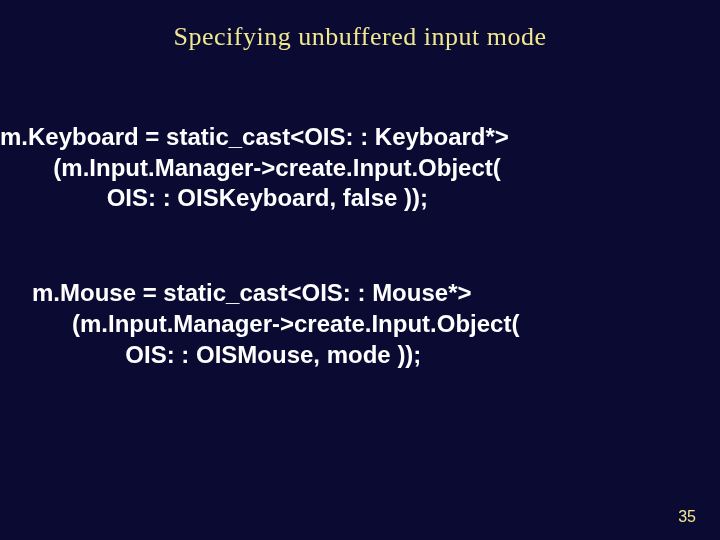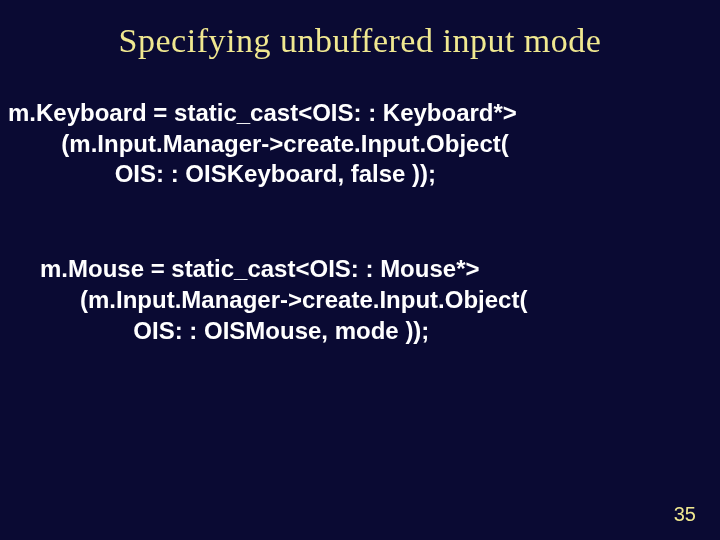--- a/index.html
+++ b/index.html
@@ -5,50 +5,49 @@
   html,body{margin:0;padding:0}
   body{
     width:720px;height:540px;
     background:#0a0a33;
     font-family:"Times New Roman",Times,serif;
     position:relative;
     overflow:hidden;
   }
   .title{
     color:#f0e890;
-    font-size:34px;
+    font-size:26px;
     text-align:center;
     padding-top:22px;
     font-weight:400;
     letter-spacing:0.5px;
   }
   .content{
-    margin-top:38px;
-    padding-left:8px;
+    margin-top:70px;
   }
   .codeblock{
     color:#ffffff;
     font-family:Tahoma,Verdana,Geneva,sans-serif;
     font-size:24px;
     font-weight:700;
     line-height:1.28;
     white-space:pre;
     margin-bottom:64px;
   }
   .codeblock.second{
     padding-left:32px;
     margin-bottom:0;
   }
   .pagenum{
     position:absolute;
     right:24px;
     bottom:14px;
     color:#f0e890;
     font-family:Tahoma,Verdana,Geneva,sans-serif;
-    font-size:20px;
+    font-size:16px;
     font-weight:400;
   }
 </style>
 </head>
 <body>
 
 <div class="title">Specifying unbuffered input mode</div>
 
 <div class="content">
   <div class="codeblock"><span>m.Keyboard = static_cast&lt;OIS: : Keyboard*&gt;</span>

